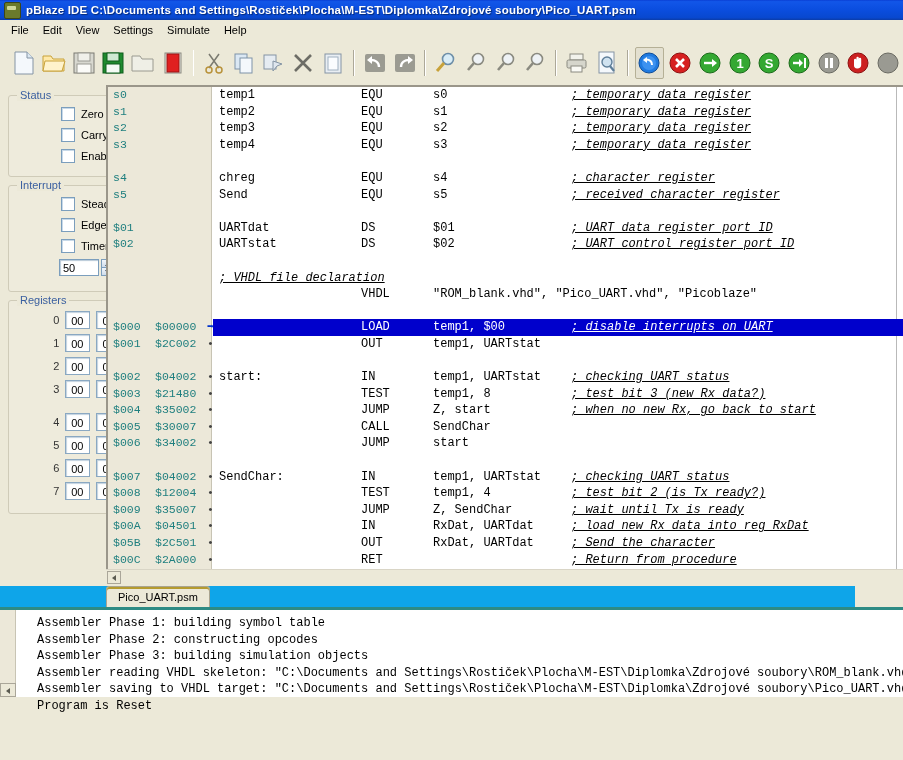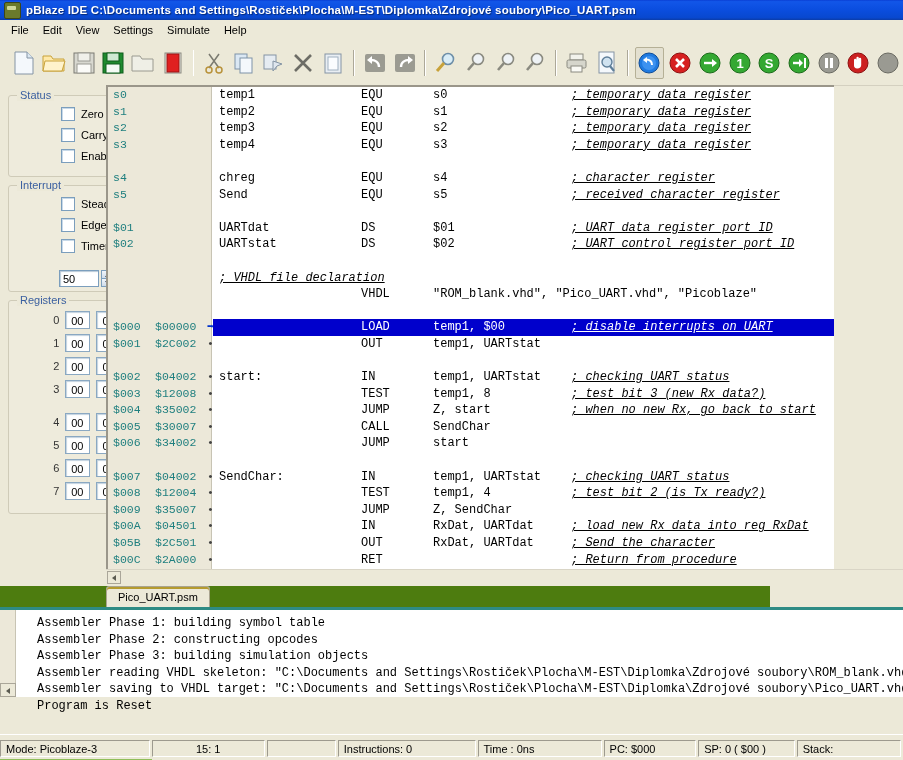--- a/index.html
+++ b/index.html
@@ -68,21 +68,21 @@
   .gtitle{
     position:absolute;font-size:11px;color:#3a5fa0;background:#ece9d8;
     padding:0 3px;left:8px;top:-7px;white-space:nowrap;
   }
   .chkrow{display:flex;align-items:center;height:21px;padding-left:16px;}
   .chk{
     width:12px;height:12px;background:#fff;border:1px solid #7b9ebd;
     box-shadow:inset 1px 1px 0 #c8d9e8;margin-right:6px;flex:0 0 auto;
   }
   .chklbl{font-size:11px;color:#000;}
-  .spinwrap{display:flex;align-items:flex-end;padding-left:14px;margin-top:14px;}
+  .spinwrap{display:flex;align-items:flex-end;padding-left:14px;margin-top:3px;}
   .spinbox{
     width:40px;height:17px;background:#fff;border:1px solid #7b9ebd;
     box-shadow:inset 1px 1px 1px #b9c9d8;
     font-size:11px;line-height:17px;padding-left:3px;box-sizing:border-box;
   }
   .spinbtns{width:14px;height:17px;margin-left:2px;display:flex;flex-direction:column;}
   .spinbtns div{
     flex:1;background:linear-gradient(#f2f6fb,#cfdcea);
     border:1px solid #7b9ebd;position:relative;
   }
@@ -98,21 +98,21 @@
   .reglbl{width:11px;font-size:11px;color:#333;text-align:center;}
   .regcell{
     width:26px;height:18px;background:#fff;border:1px solid #8aa8c2;
     box-shadow:inset 1px 1px 1px #c3d2df;
     font-size:11px;line-height:18px;text-align:center;margin:0 3px;
     box-sizing:border-box;font-family:"Liberation Sans",sans-serif;
   }
 
   
   .editorwrap{
-    position:absolute;left:106px;top:85px;width:728px;height:488px;
+    position:absolute;left:106px;top:85px;width:797px;height:488px;
     background:#fff;border-top:2px solid #9a968a;border-left:2px solid #9a968a;
     box-sizing:border-box;
   }
   .gutter{
     position:absolute;left:0;top:0;width:104px;height:100%;
     background:#ece8d9;border-right:1px solid #c8c4b4;box-sizing:border-box;
   }
   .codearea{
     position:absolute;left:105px;top:0;right:0;bottom:0;
     background:#fff;overflow:hidden;
@@ -154,22 +154,22 @@
     border:1px solid #aaa699;position:relative;box-sizing:border-box;
   }
   .hsbtn:after{
     content:"";position:absolute;left:4px;top:3px;
     border-top:3px solid transparent;border-bottom:3px solid transparent;
     border-right:4px solid #5a5a50;
   }
 
   
   .tabstrip{
-    position:absolute;left:0;top:586px;width:770px;height:21px;
-    background:#4d7c0f;
+    position:absolute;left:0;top:586px;width:855px;height:21px;
+    background:#0ea5e9;
   }
   .tab{
     position:absolute;left:106px;top:0;height:21px;padding:0 11px;
     background:#ece9d8;border:1px solid #a9a48f;border-bottom:none;
     border-radius:3px 3px 0 0;
     font-size:11px;line-height:21px;color:#000;
     box-shadow:inset 0 2px 0 #b59b2f;
   }
 
   
@@ -544,21 +544,21 @@
         <div class="gln"><span class="reg">$01</span></div>
         <div class="gln"><span class="reg">$02</span></div>
         <div class="gln">&nbsp;</div>
         <div class="gln">&nbsp;</div>
         <div class="gln">&nbsp;</div>
         <div class="gln">&nbsp;</div>
         <div class="gln"><span class="gaddr">$000</span><span class="gcode">$00000</span><span class="garrow">➡</span></div>
         <div class="gln"><span class="gaddr">$001</span><span class="gcode">$2C002</span><span class="gmark">•</span></div>
         <div class="gln">&nbsp;</div>
         <div class="gln"><span class="gaddr">$002</span><span class="gcode">$04002</span><span class="gmark">•</span></div>
-        <div class="gln"><span class="gaddr">$003</span><span class="gcode">$12008</span><span class="gmark">•</span></div>
+        <div class="gln"><span class="gaddr">$003</span><span class="gcode">$21480</span><span class="gmark">•</span></div>
         <div class="gln"><span class="gaddr">$004</span><span class="gcode">$35002</span><span class="gmark">•</span></div>
         <div class="gln"><span class="gaddr">$005</span><span class="gcode">$30007</span><span class="gmark">•</span></div>
         <div class="gln"><span class="gaddr">$006</span><span class="gcode">$34002</span><span class="gmark">•</span></div>
         <div class="gln">&nbsp;</div>
         <div class="gln"><span class="gaddr">$007</span><span class="gcode">$04002</span><span class="gmark">•</span></div>
         <div class="gln"><span class="gaddr">$008</span><span class="gcode">$12004</span><span class="gmark">•</span></div>
         <div class="gln"><span class="gaddr">$009</span><span class="gcode">$35007</span><span class="gmark">•</span></div>
         <div class="gln"><span class="gaddr">$00A</span><span class="gcode">$04501</span><span class="gmark">•</span></div>
         <div class="gln"><span class="gaddr">$05B</span><span class="gcode">$2C501</span><span class="gmark">•</span></div>
         <div class="gln"><span class="gaddr">$00C</span><span class="gcode">$2A000</span><span class="gmark">•</span></div>
@@ -584,21 +584,21 @@
           <div class="ln">&nbsp;<span class="c2 op">OUT</span><span class="c3 arg">temp1, UARTstat</span></div>
           <div class="ln">&nbsp;</div>
           <div class="ln">&nbsp;<span class="c1 lbl">start:</span><span class="c2 op">IN</span><span class="c3 arg">temp1, UARTstat</span><span class="c4 cmt">; checking UART status</span></div>
           <div class="ln">&nbsp;<span class="c2 op">TEST</span><span class="c3 arg">temp1, 8</span><span class="c4 cmt">; test bit 3 (new Rx data?)</span></div>
           <div class="ln">&nbsp;<span class="c2 op">JUMP</span><span class="c3 arg">Z, start</span><span class="c4 cmt">; when no new Rx, go back to start</span></div>
           <div class="ln">&nbsp;<span class="c2 op">CALL</span><span class="c3 arg">SendChar</span></div>
           <div class="ln">&nbsp;<span class="c2 op">JUMP</span><span class="c3 arg">start</span></div>
           <div class="ln">&nbsp;</div>
           <div class="ln">&nbsp;<span class="c1 lbl">SendChar:</span><span class="c2 op">IN</span><span class="c3 arg">temp1, UARTstat</span><span class="c4 cmt">; checking UART status</span></div>
           <div class="ln">&nbsp;<span class="c2 op">TEST</span><span class="c3 arg">temp1, 4</span><span class="c4 cmt">; test bit 2 (is Tx ready?)</span></div>
-          <div class="ln">&nbsp;<span class="c2 op">JUMP</span><span class="c3 arg">Z, SendChar</span></div>
+          <div class="ln">&nbsp;<span class="c2 op">JUMP</span><span class="c3 arg">Z, SendChar</span><span class="c4 cmt">; wait until Tx is ready</span></div>
           <div class="ln">&nbsp;<span class="c2 op">IN</span><span class="c3 arg">RxDat, UARTdat</span><span class="c4 cmt">; load new Rx data into reg RxDat</span></div>
           <div class="ln">&nbsp;<span class="c2 op">OUT</span><span class="c3 arg">RxDat, UARTdat</span><span class="c4 cmt">; Send the character</span></div>
           <div class="ln">&nbsp;<span class="c2 op">RET</span><span class="c4 cmt">; Return from procedure</span></div>
         </div>
     </div>
   </div>
 
   <div class="hscroll">
     <div class="hsbtn"></div>
   </div>
@@ -607,25 +607,14 @@
     <div class="tab">Pico_UART.psm</div>
   </div>
 
   <div class="console">
     <div class="cgut">
       <div class="csb"></div>
     </div>
     <div class="ctext" id="consoletext"><div>Assembler Phase 1: building symbol table</div><div>Assembler Phase 2: constructing opcodes</div><div>Assembler Phase 3: building simulation objects</div><div>Assembler reading VHDL skeleton: "C:\Documents and Settings\Rostiček\Plocha\M-EST\Diplomka\Zdrojové soubory\ROM_blank.vhd"</div><div>Assembler saving to VHDL target: "C:\Documents and Settings\Rostiček\Plocha\M-EST\Diplomka\Zdrojové soubory\Pico_UART.vhd"</div><div>Program is Reset</div></div>
   </div>
 
-  <div class="statusbar">
-    <div class="sbcell" style="width:152px">Mode: Picoblaze-3</div>
-    <div class="sbcell" style="width:115px;text-align:center">15: 1</div>
-    <div class="sbcell" style="width:70px"></div>
-    <div class="sbcell" style="width:140px">Instructions: 0</div>
-    <div class="sbcell" style="width:126px">Time : 0ns</div>
-    <div class="sbcell" style="width:94px">PC: $000</div>
-    <div class="sbcell" style="width:98px">SP: 0 ( $00 )</div>
-    <div class="sbcell" style="width:106px">Stack:</div>
-    <div class="sb-green"></div>
-  </div>
 
 </div>
 
 </body></html>

